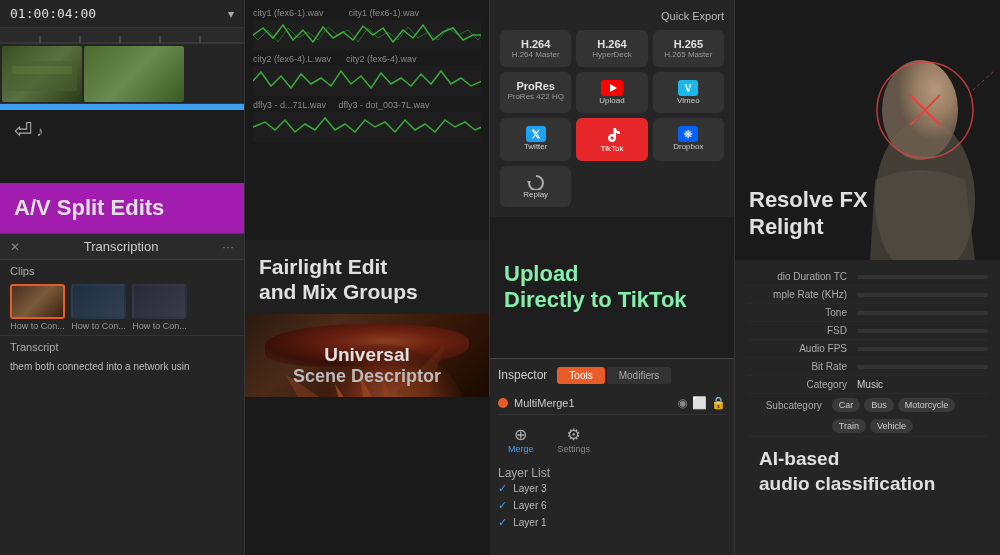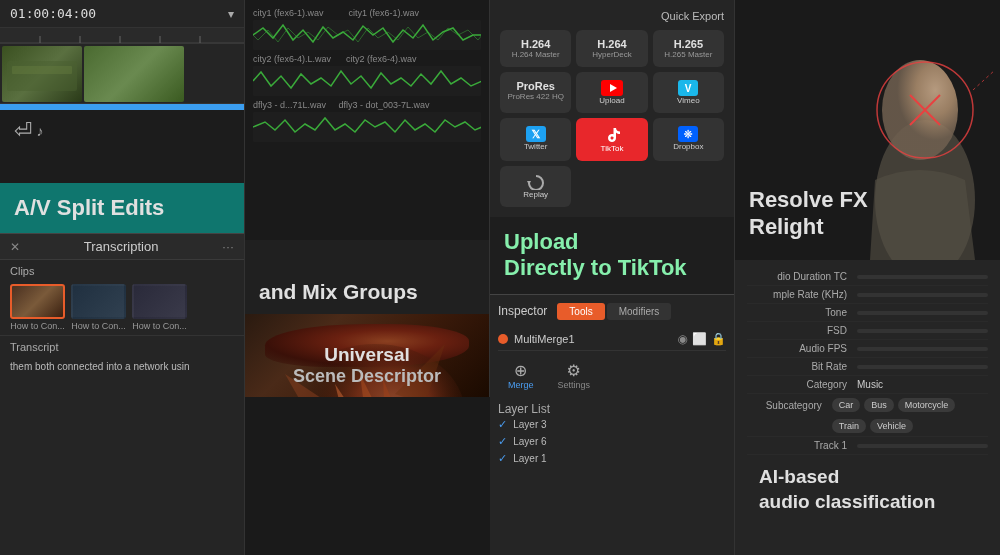--- a/index.html
+++ b/index.html
@@ -10,21 +10,21 @@
       background: #1a1a1a;
       font-family: 'Arial', sans-serif;
       display: flex;
       flex-direction: row;
     }
 
     
     .panel-1 {
       width: 245px;
       height: 555px;
-      background: #0f766e;
+      background: #a21caf;
       border-right: 1px solid #333;
       display: flex;
       flex-direction: column;
       overflow: hidden;
       justify-content: flex-end;
     }
 
     .timeline-header {
       background: #252525;
       padding: 6px 10px;
@@ -265,20 +265,21 @@
 
     
     .panel-3 {
       width: 245px;
       height: 555px;
       background: #1e1e1e;
       border-right: 1px solid #333;
       display: flex;
       flex-direction: column;
       overflow: hidden;
+      gap: 32px;
     }
 
     .quick-export-section {
       background: #252525;
       padding: 10px;
     }
 
     .quick-export-header {
       color: #bbb;
       font-size: 11px;
@@ -654,21 +655,21 @@
       <div class="wf-line">
         <svg width="229" height="30">
           <rect width="229" height="30" fill="#1e1e1e"></rect>
           <polyline points="0,15 12,10 22,18 32,8 42,20 52,12 62,18 72,6 82,18 92,12 102,20 112,8 122,15 132,10 142,20 152,8 162,18 172,12 182,20 192,8 202,15 212,10 222,18 229,15" stroke="#3aaa3a" stroke-width="1.5" fill="none"></polyline>
         </svg>
       </div>
     </div>
   </div>
 
   <div class="fairlight-label">
-    <br>
+    <span>Fairlight Edit</span><br>
     <span>and Mix Groups</span>
   </div>
 
   <div class="universal-area">
     <div class="dragon-bg"></div>
     <div class="dragon-silhouette"></div>
 
     <svg style="position:absolute;top:0;left:0;width:100%;height:100%;z-index:1;">
       <defs>
         <radialGradient id="dg1" cx="60%" cy="40%">
@@ -884,23 +885,19 @@
     <div class="prop-row" style="align-items:flex-start;padding-top:4px;">
       <span class="prop-label" style="padding-top:2px;">Subcategory</span>
       <div class="tag-group">
         <span class="tag">Car</span>
         <span class="tag">Bus</span>
         <span class="tag">Motorcycle</span>
         <span class="tag" style="margin-top:3px;">Train</span>
         <span class="tag" style="margin-top:3px;">Vehicle</span>
       </div>
     </div>
-    <div class="prop-row">
-      <span class="prop-label">Track 1</span>
-      <div class="prop-bar"></div>
-    </div>
 
     <div class="ai-label">
       <span>AI-based</span><br>
       <span>audio classification</span>
     </div>
   </div>
 </div>
 
 </body></html>

